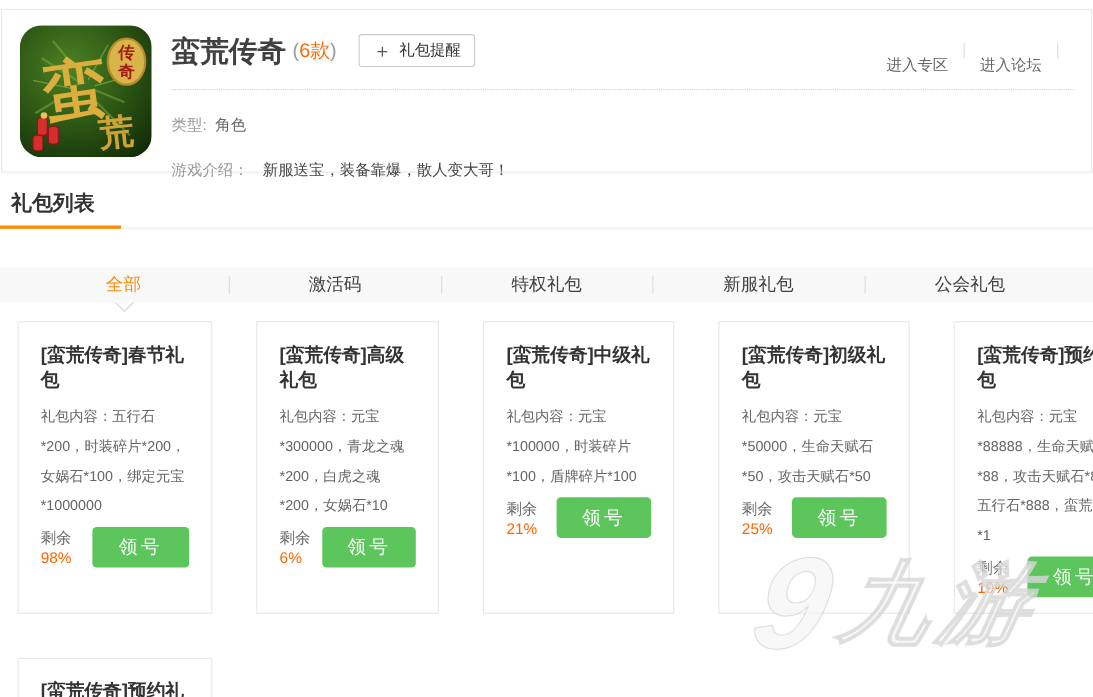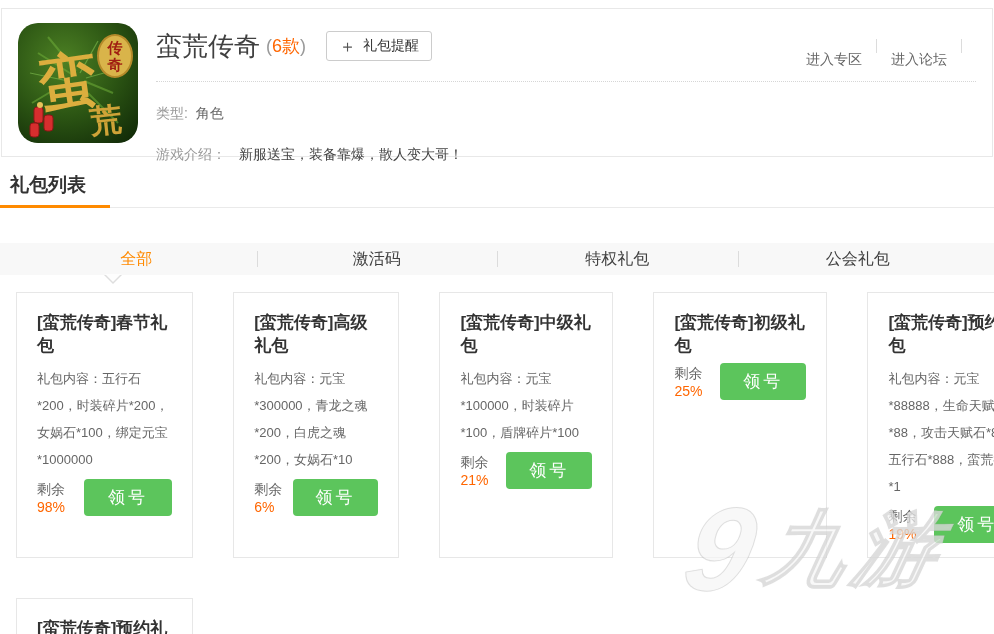--- a/index.html
+++ b/index.html
@@ -25,21 +25,21 @@
     width: 120px; height: 120px;
     border-radius: 18px; overflow: hidden; flex: none;
     cursor: pointer;
   }
   .header-main { flex: 1; margin-left: 18px; min-width: 0; }
   .header-top {
     display: flex; align-items: center;
     border-bottom: 1px dotted #d6d6d6;
     padding-bottom: 12px;
   }
-  .game-title { font-size: 26px; font-weight: normal; color: #404040; }
+  .game-title { font-size: 26px; font-weight: bold; color: #404040; }
   .game-count { font-size: 18px; margin-left: 6px; color: #999; }
   .game-count .num { color: #ff6600; }
   .reminder-btn {
     margin-left: 20px;
     border: 1px solid #ccc; border-radius: 3px;
     padding: 5px 12px; font-size: 14px; color: #333;
     display: inline-flex; align-items: center; gap: 7px;
     background: #fff; cursor: pointer; font-family: inherit;
   }
   .plus-icon { font-size: 17px; line-height: 1; color: #555; }
@@ -184,20 +184,21 @@
 
 <div class="section-title">礼包列表</div>
 <div class="section-underline">
   <div class="bar"></div>
 </div>
 
 <div class="tabbar">
   <div class="tab active">全部</div>
   <div class="tab">激活码</div>
   <div class="tab">特权礼包</div>
+  <div class="tab">新服礼包</div>
   <div class="tab">公会礼包</div>
   <div class="caret"></div>
 </div>
 
 <div class="cards">
 
   <div class="card">
     <div class="card-title">[蛮荒传奇]春节礼包</div>
     <div class="card-content"><span>礼包内容：</span><span>五行石*200，时装碎片*200，女娲石*100，绑定元宝*1000000</span></div>
     <div class="card-footer">
@@ -219,20 +220,21 @@
     <div class="card-title">[蛮荒传奇]中级礼包</div>
     <div class="card-content"><span>礼包内容：</span><span>元宝*100000，时装碎片*100，盾牌碎片*100</span></div>
     <div class="card-footer">
       <span class="card-status"><span>剩余</span><span class="pct">21%</span></span>
       <button class="btn green">领号</button>
     </div>
   </div>
 
   <div class="card">
     <div class="card-title">[蛮荒传奇]初级礼包</div>
+    <div class="card-content"><span>礼包内容：</span><span>元宝*50000，生命天赋石*50，攻击天赋石*50</span></div>
     <div class="card-footer">
       <span class="card-status"><span>剩余</span><span class="pct">25%</span></span>
       <button class="btn green">领号</button>
     </div>
   </div>
 
   <div class="card">
     <div class="card-title">[蛮荒传奇]预约礼包</div>
     <div class="card-content"><span>礼包内容：</span><span>元宝*88888，生命天赋石*88，攻击天赋石*88，五行石*888，蛮荒行者*1</span></div>
     <div class="card-footer">

